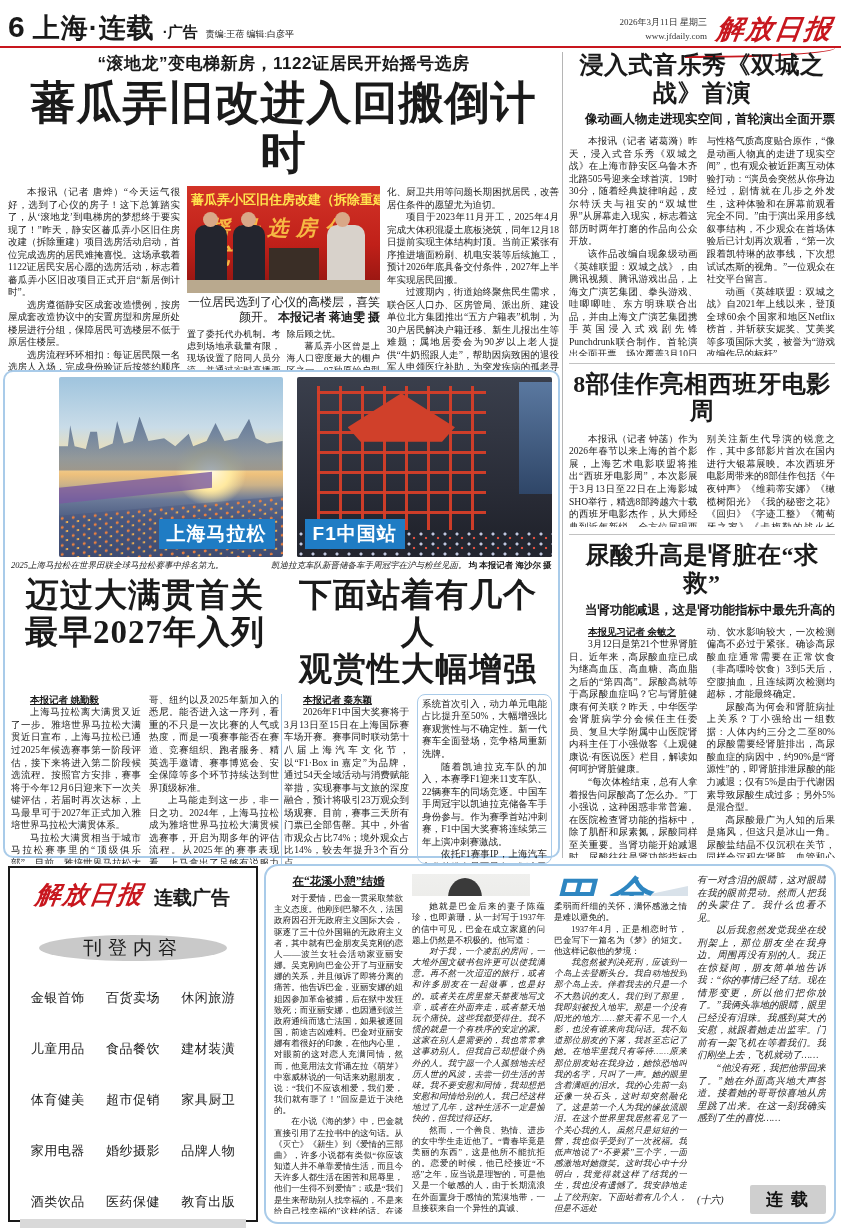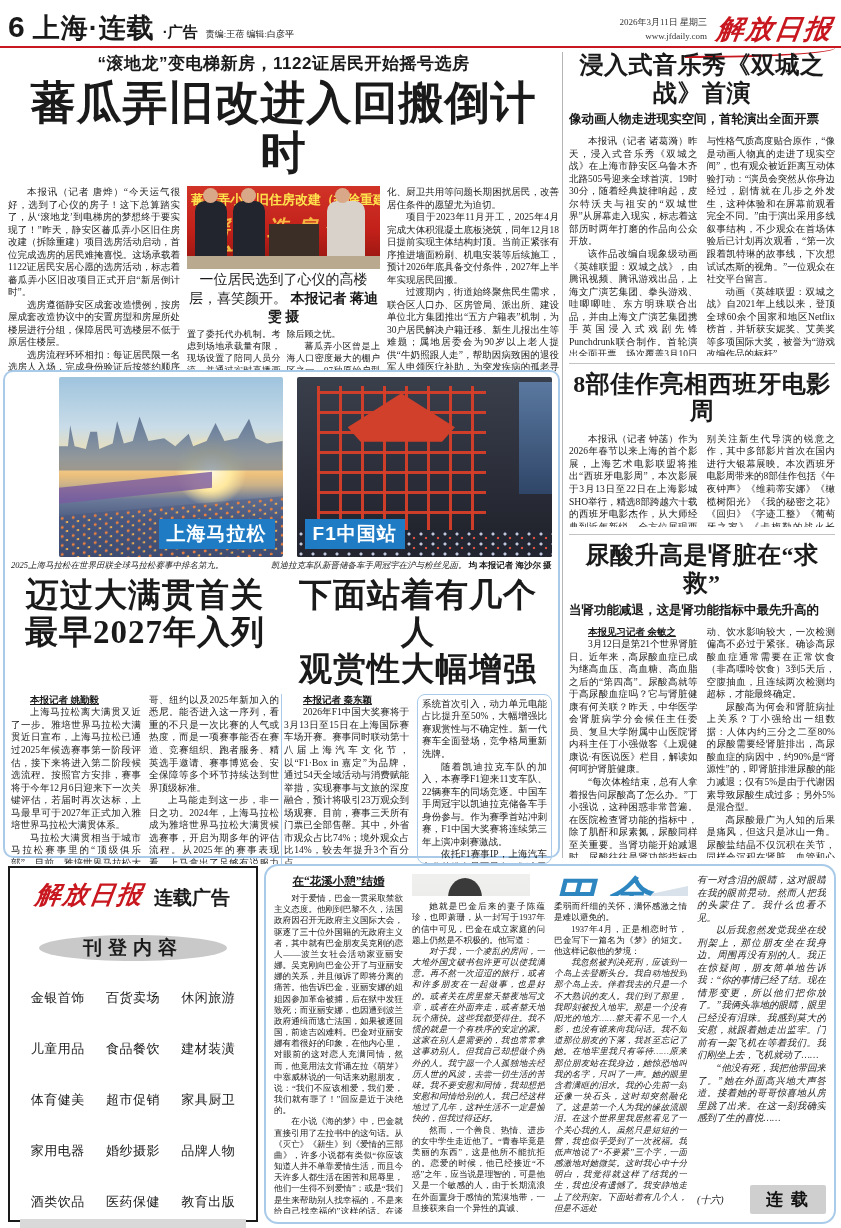--- a/index.html
+++ b/index.html
@@ -34,32 +34,32 @@
   .lead-col{width:172px;height:226px;}
   .lead-mid{width:193px;display:flex;flex-direction:column;}
   .lead-photo{position:relative;width:193px;height:150px;background:linear-gradient(180deg,#d23327 0%,#c02019 55%,#8f1410 100%);overflow:hidden;}
   .banner1{position:absolute;left:4px;top:5px;width:220px;color:#ffe34d;font-family:"Liberation Sans",sans-serif;font-weight:900;font-size:13px;white-space:nowrap;}
   .banner2{position:absolute;left:22px;top:28px;color:#ffd24a;font-weight:bold;font-style:italic;font-size:21px;letter-spacing:8px;opacity:.85;}
   .person{position:absolute;bottom:12px;width:32px;height:56px;background:#23252e;border-radius:10px 10px 0 0;}
   .person::before{content:"";position:absolute;top:-13px;left:8px;width:15px;height:15px;border-radius:50%;background:#d9a888;}
   .person.light{background:#d8d2cb;}
   .b-table{position:absolute;bottom:0;left:0;right:0;height:13px;background:#b9a98e;}
   .b-box{position:absolute;bottom:13px;left:82px;width:50px;height:32px;background:#3a2e26;}
-  .lead-caption{font-size:14px;line-height:1.3;margin-top:2px;text-align:center;}
+  .lead-caption{font-size:12px;line-height:1.3;margin-top:2px;text-align:right;}
   .lead-caption b{font-weight:bold;}
   .lead-minicols{display:flex;gap:6px;margin-top:3px;flex:1;}
   .mini{width:94px;overflow:hidden;}
   .mini p{font-size:9px;}
 
   
   .vrule{position:absolute;left:562px;top:52px;width:1px;height:806px;background:#b5b5b5;}
   .rightcol{position:absolute;left:569px;top:52px;width:266px;height:806px;display:flex;flex-direction:column;}
   .r-art{overflow:hidden;}
   .r-head{font-weight:bold;font-size:24px;text-align:center;line-height:1.15;letter-spacing:.5px;}
-  .r-sub{font-family:"Liberation Sans",sans-serif;font-weight:bold;font-size:12.5px;text-align:left;margin-top:4px;}
+  .r-sub{font-family:"Liberation Sans",sans-serif;font-weight:bold;font-size:12.5px;text-align:right;margin-top:4px;}
   .r-cols{display:flex;gap:9px;margin-top:7px;}
   .r-cols .col{flex:1;}
   .hdiv{height:1px;background:#c2c2c2;margin:7px 0;}
 
   
   .sports{position:absolute;left:3px;top:370px;width:557px;height:488px;border:2px solid #a9cbe9;border-radius:10px;box-sizing:border-box;padding:5px 6px;background:#fff;}
   .sp-photos{display:flex;gap:14px;padding-left:48px;}
   .sp-photo{position:relative;overflow:hidden;border-radius:2px;}
   .m-photo{width:246px;height:180px;background:linear-gradient(180deg,#9fc4de 0%,#c9dce8 28%,#f2dfae 45%,#eec17c 54%,#cbb289 60%,#6b7a99 68%,#4a5a80 80%,#3c4a6e 100%);}
   .m-sun{position:absolute;left:52%;top:32%;width:72px;height:72px;border-radius:50%;background:radial-gradient(circle,#fff8e0 0%,#ffe9a0 38%,rgba(255,233,160,0) 70%);}
@@ -87,21 +87,21 @@
   .sp-art .col{flex:1;height:170px;}
   .sp-vdiv{width:1px;background:#a9cbe9;margin:0 2px;}
   .boxed{border:1.5px solid #a9cbe9;border-radius:8px;padding:3px 4px;box-sizing:border-box;}
 
   
   .adbox{position:absolute;left:8px;top:866px;width:250px;height:356px;border:2px solid #1a1a1a;box-sizing:border-box;padding:10px 10px 8px;background:#fff;display:flex;flex-direction:column;}
   .ad-logo-row{display:flex;align-items:flex-end;justify-content:center;gap:10px;}
   .ad-logo{font-size:25px;font-weight:bold;font-style:italic;color:#c8171e;letter-spacing:2px;transform:skewX(-8deg);}
   .ad-title{font-family:"Liberation Sans",sans-serif;font-weight:900;font-size:19px;}
   .ad-hr{height:1px;background:#444;margin:10px 0 14px;}
-  .ad-ellipse{width:188px;height:34px;margin:0 auto;background:#c9c9c9;border-radius:50%;display:flex;align-items:center;justify-content:center;font-weight:700;font-size:19px;letter-spacing:6px;}
+  .ad-ellipse{width:188px;height:34px;margin:0 auto;background:#c9c9c9;border-radius:50%;display:flex;align-items:center;justify-content:center;font-weight:400;font-size:19px;letter-spacing:6px;}
   .ad-grid{display:grid;grid-template-columns:repeat(3,1fr);row-gap:17px;column-gap:4px;margin:20px 2px 0;}
   .ad-grid p{margin:8px;font-size:13px;text-align:center;letter-spacing:.5px;}
   .ad-phone{margin-top:auto;background:#d9d9d9;text-align:center;font-family:"Liberation Sans",sans-serif;font-size:19px;padding:7px 0;letter-spacing:.5px;}
 
   
   .serial{position:absolute;left:264px;top:864px;width:572px;height:360px;border:2px solid #a9cbe9;border-radius:14px;box-sizing:border-box;padding:8px;background:#fff;display:flex;gap:9px;}
   .s-col{width:131px;height:100%;overflow:hidden;}
   .s-mid{width:276px;display:flex;flex-direction:column;}
   .s-graphic{position:relative;width:276px;height:168px;overflow:hidden;}
   .bj-photo{position:absolute;left:0;top:0;width:118px;height:168px;background:linear-gradient(180deg,#f0f0ee,#d8d8d4);overflow:hidden;}

